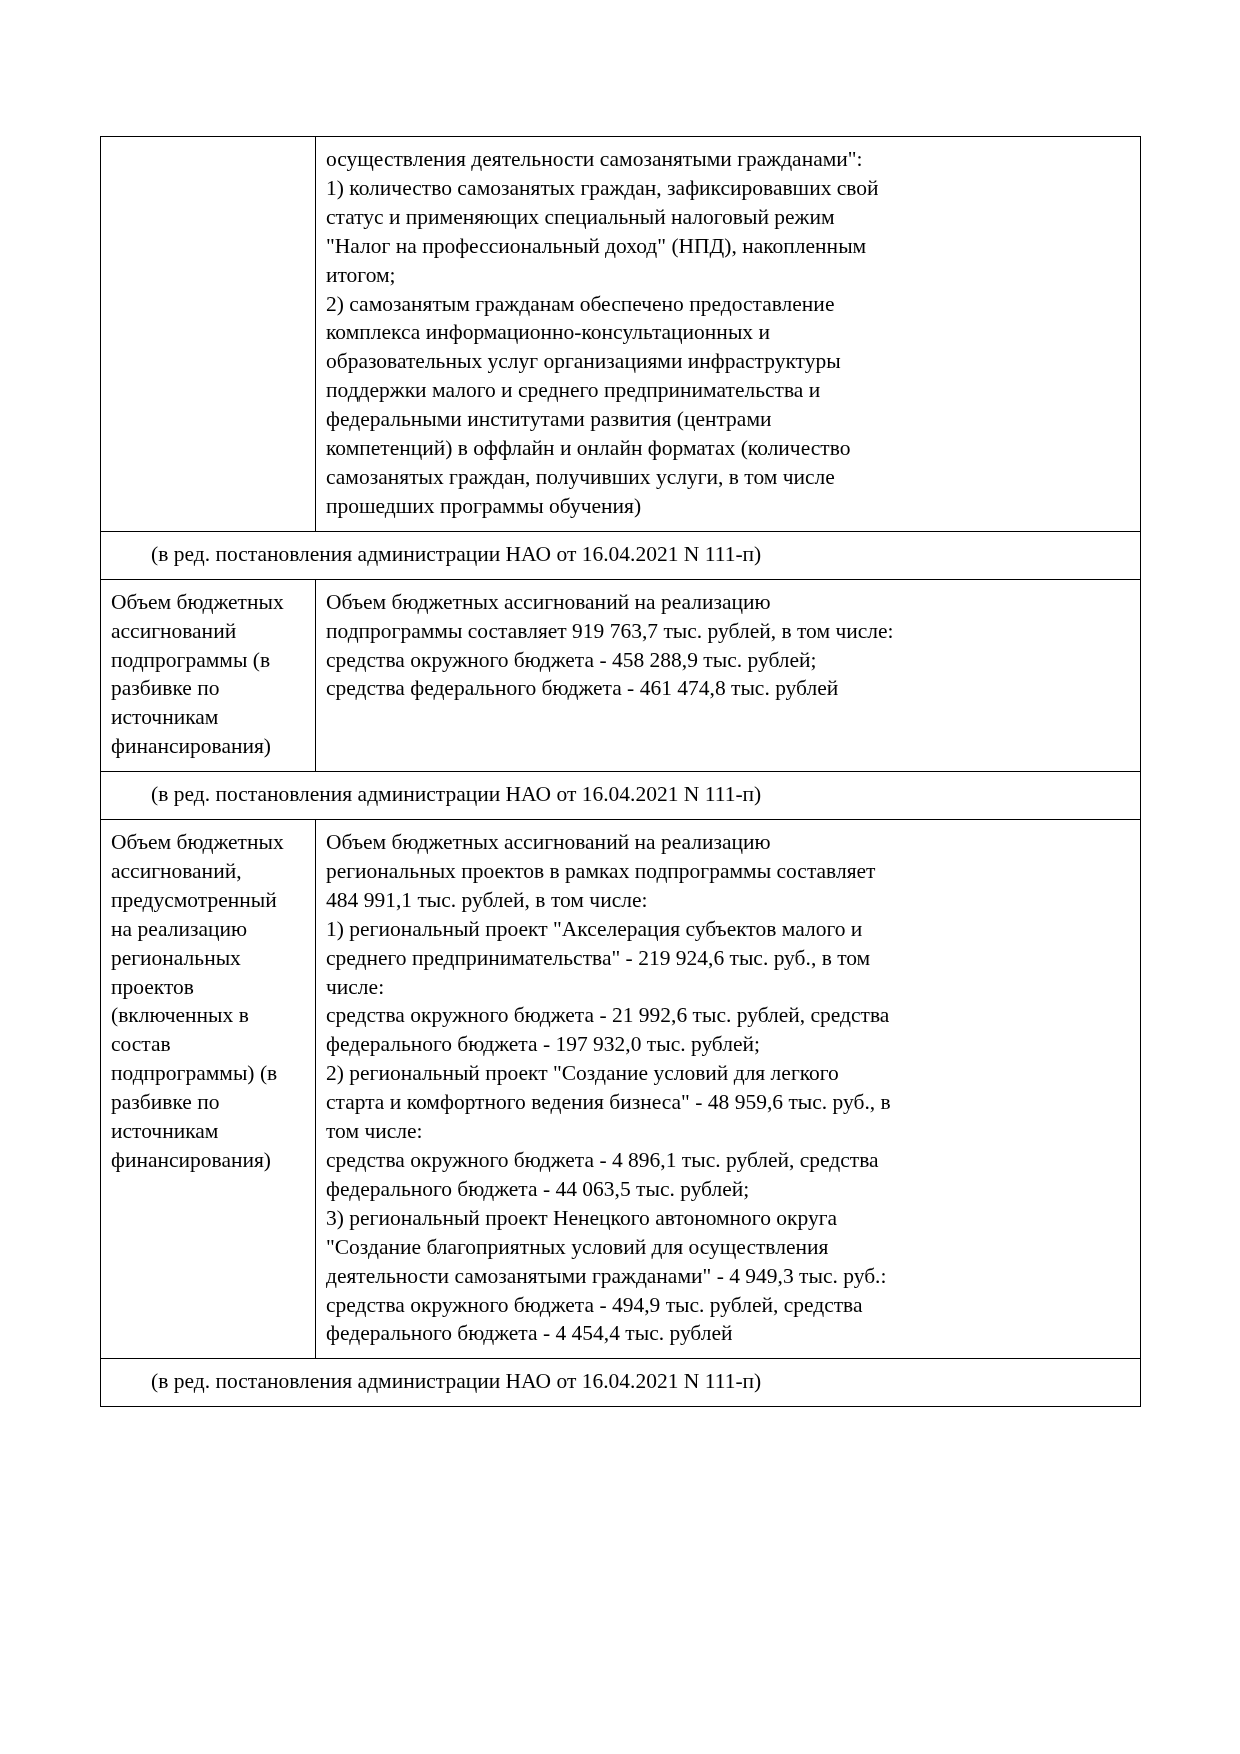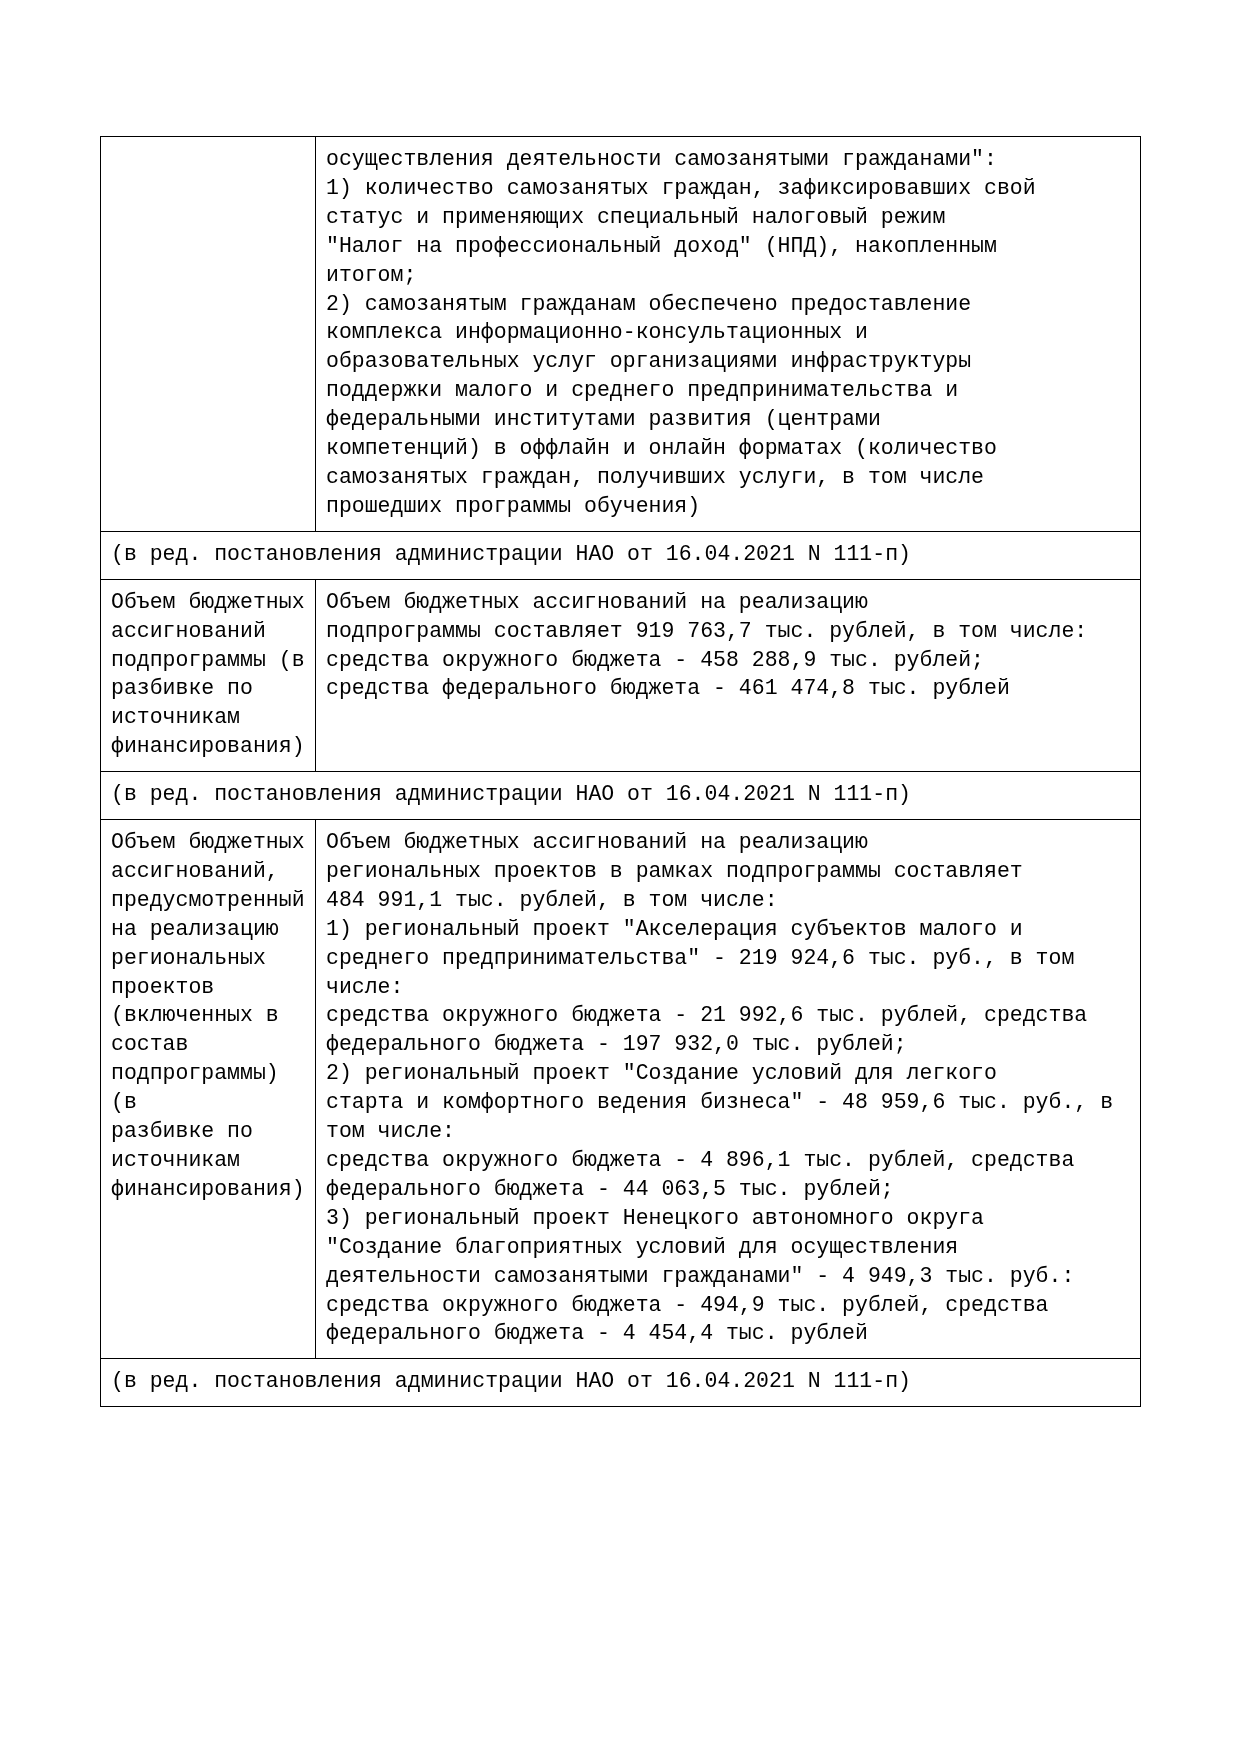--- a/index.html
+++ b/index.html
@@ -14,21 +14,20 @@
     font-family: "Liberation Serif", "DejaVu Serif", serif;
     color: #000000;
     -webkit-font-smoothing: antialiased;
   }
   .page {
     box-sizing: border-box;
     width: 1240px;
     height: 1754px;
     padding: 136px 71px 0 100px;
     position: relative;
-    font-family: Liberation Mono, monospace;
   }
   table.doc-table {
     border-collapse: collapse;
     width: 1040px;
     table-layout: fixed;
   }
   table.doc-table td {
     border: 1.5px solid #000000;
     vertical-align: top;
     padding: 8px 10px 10px 10px;
@@ -46,20 +45,21 @@
   td.note-cell {
     border-top: none;
     border-left: 1.5px solid #000;
     border-right: 1.5px solid #000;
     border-bottom: 1.5px solid #000;
     padding: 6px 10px 10px 10px;
   }
   .note-text {
     font-size: 21.5px;
     line-height: 1.345;
+    margin-left: 40px;
   }
   .cell-text {
     display: block;
     white-space: pre-wrap;
   }
 </style>
 </head>
 <body>
 
 <div class="page">

